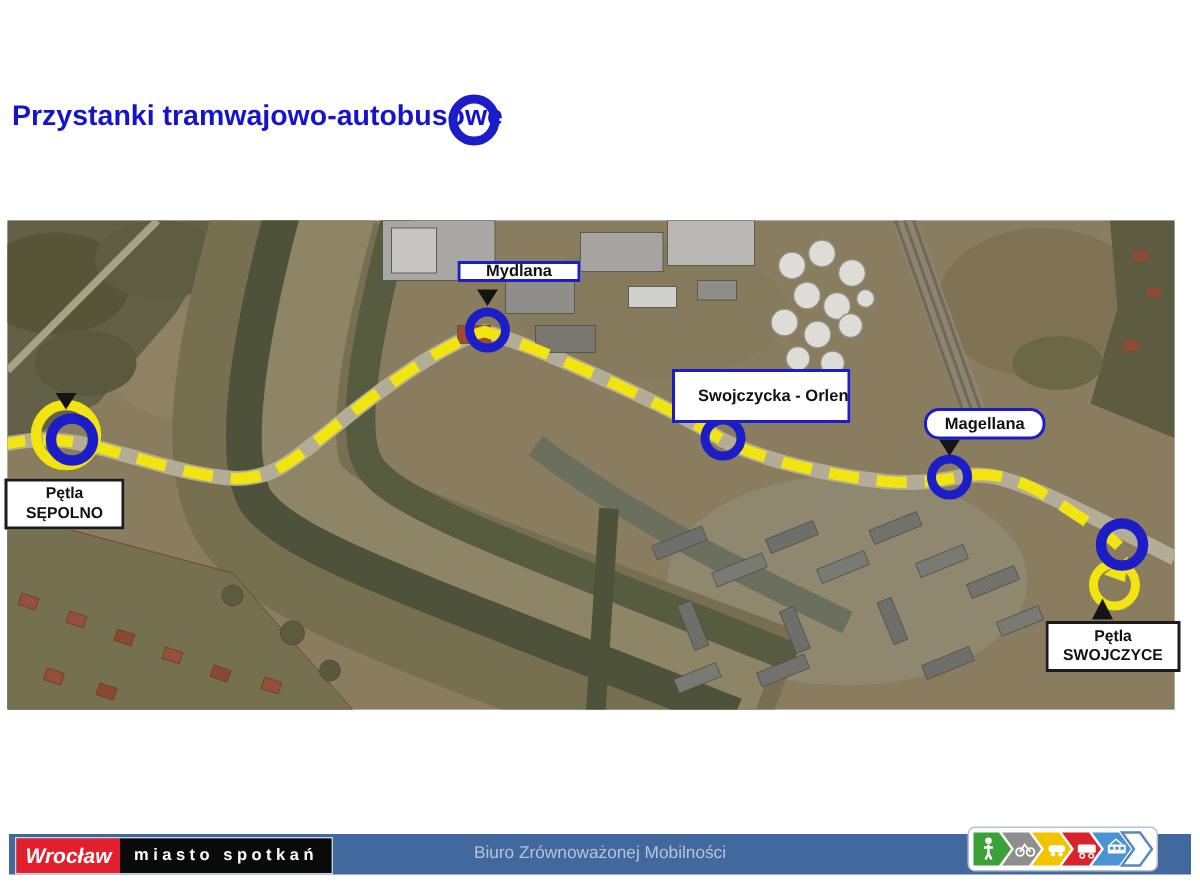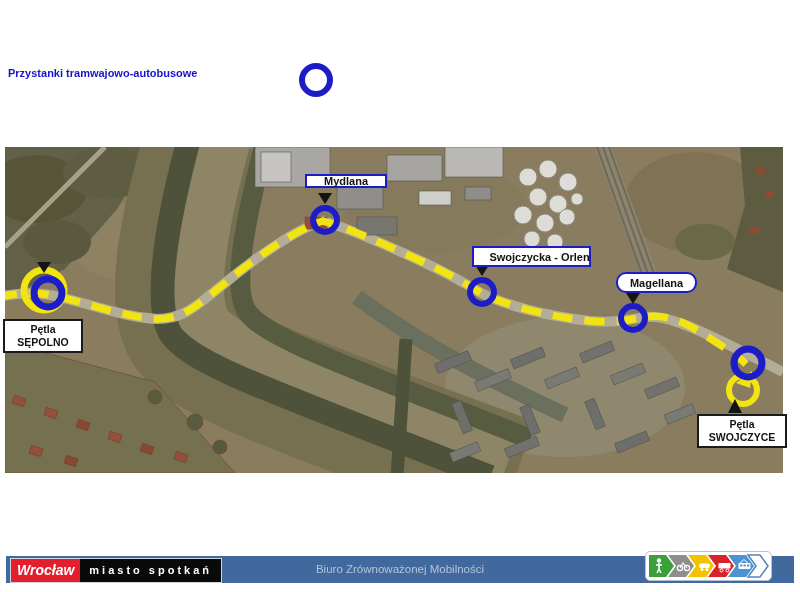--- a/index.html
+++ b/index.html
@@ -5,37 +5,37 @@
   html,body{margin:0;padding:0;background:#ffffff;}
   body{font-family:"Liberation Sans", sans-serif;}
   #slide{position:relative;width:800px;height:592px;background:#ffffff;overflow:hidden;}
 
   
   .header-bar{position:absolute;left:0;top:12px;width:797px;height:31px;background:#8b8b8b;}
   .header-bar .title{display:block;padding-left:9px;line-height:31px;color:#ffffff;
     font-size:17px;font-weight:bold;letter-spacing:.2px;white-space:nowrap;}
 
   
-  .legend-label{position:absolute;left:8px;top:67px;color:#1414cc;font-size:11px;font-weight:bold;text-align:center;}
+  .legend-label{position:absolute;left:8px;top:67px;color:#1414cc;font-size:19px;font-weight:bold;text-align:center;}
   .legend-circle{position:absolute;left:299px;top:63px;width:22px;height:22px;
     border:6px solid #1d1dc8;border-radius:50%;background:transparent;}
 
   
   .map{position:absolute;left:5px;top:147px;width:778px;height:326px;background:#8a7d5f;}
   .map svg{display:block;}
 
   
   .stop-label{position:absolute;background:#ffffff;border:2px solid #1d1dc8;color:#111;
     font-size:11px;font-weight:bold;text-align:center;box-sizing:border-box;
     display:flex;align-items:center;justify-content:center;white-space:nowrap;}
   .loop-label{position:absolute;background:#ffffff;border:2px solid #1b1b1b;color:#111;
     font-size:10.5px;font-weight:bold;text-align:center;box-sizing:border-box;
     line-height:13px;padding-top:2px;}
   .lbl-mydlana{left:305px;top:174px;width:82px;height:14px;}
-  .lbl-swojczycka{left:472px;top:246px;width:119px;height:21px;padding-left:16px;}
+  .lbl-swojczycka{left:448px;top:246px;width:119px;height:36px;padding-left:16px;}
   .lbl-magellana{left:616px;top:272px;width:81px;height:21px;border-radius:10px;}
   .lbl-sepolno{left:3px;top:319px;width:80px;height:34px;}
   .lbl-swojczyce{left:697px;top:414px;width:90px;height:34px;}
 
   
   .footer-bar{position:absolute;left:6px;top:556px;width:788px;height:27px;background:#41699e;}
   .city-logo{position:absolute;left:4px;top:2px;height:23px;display:flex;border:1px solid #cdd5df;}
   .city-logo .red{background:#e31e2d;color:#fff;font-weight:bold;font-style:italic;
     font-size:14px;line-height:23px;padding:0 6px;}
   .city-logo .black{background:#0a0a0a;color:#fff;font-size:11px;font-weight:bold;

